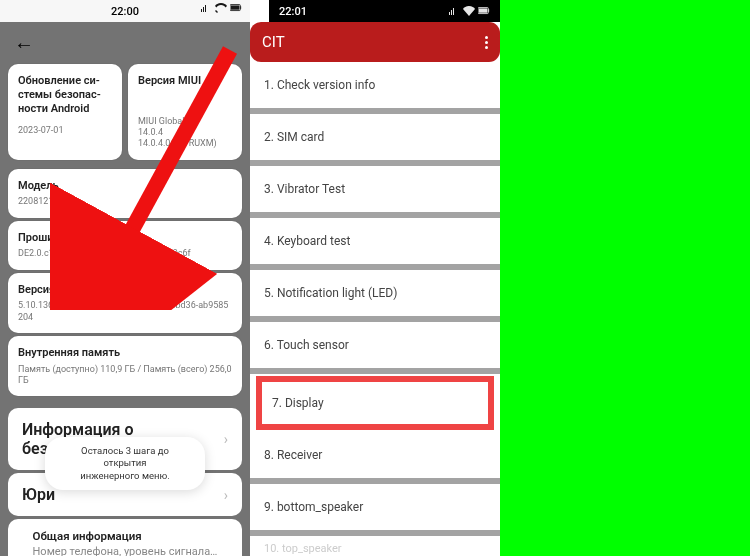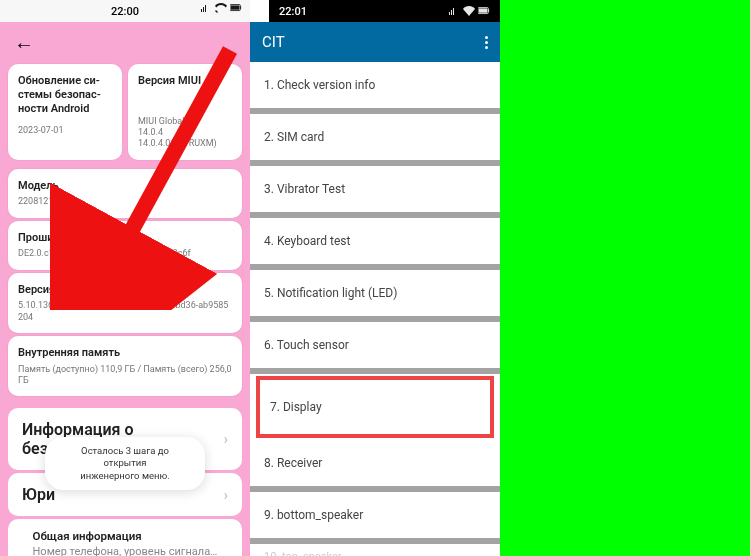--- a/index.html
+++ b/index.html
@@ -1,19 +1,19 @@
 <!DOCTYPE html>
 <html><head>
 <meta charset="utf-8">
 <style>
   * { box-sizing: border-box; margin: 0; padding: 0; }
   body { font-family: -apple-system, Roboto, Arial, sans-serif; background: #fff; width: 750px; height: 556px; overflow: hidden; }
   .container { display: flex; width: 750px; height: 556px; }
   .panel { height: 556px; position: relative; overflow: hidden; }
-  .panel-left { width: 250px; background: #f9a8d4; }
+  .panel-left { width: 250px; background: #737373; }
   .panel-mid { width: 250px; background: #fff; }
   .panel-right { width: 250px; background: #00ff00; }
 
   
   .statusbar { height: 22px; display: flex; align-items: center; justify-content: space-between; padding: 0 10px; font-size: 11px; font-weight: 500; }
   .statusbar-left { background: #f7f7f7; color: #000; justify-content: center; position: relative; }
   .statusbar-left .clock { position: absolute; left: 50%; transform: translateX(-50%); }
   .statusbar-left .icons { position: absolute; right: 8px; top: 3px; }
   .statusbar-mid { background: #000; color: #fff; margin-left: 19px; }
   .status-icons { display: flex; gap: 3px; align-items: center; font-size: 10px; opacity: .9; }
@@ -32,26 +32,26 @@
   .section-title { font-size: 16px; font-weight: 600; color: #222; }
   .chevron { color: #bbb; font-size: 14px; }
 
   
   .toast { position: absolute; left: 50%; transform: translateX(-50%); bottom: 66px; background: #fff; border-radius: 18px; box-shadow: 0 2px 12px rgba(0,0,0,.15); padding: 8px 14px; font-size: 9.5px; color: #333; text-align: center; line-height: 1.3; width: 160px; }
 
   
   .arrow-overlay { position: absolute; top: 40px; left: 50px; pointer-events: none; }
 
   
-  .titlebar { height: 40px; background: #0369a1; color: #fff; display: flex; align-items: center; justify-content: space-between; padding: 0 12px; font-size: 15px; }
+  .titlebar { height: 40px; background: #b91c1c; color: #fff; display: flex; align-items: center; justify-content: space-between; padding: 0 12px; font-size: 15px; border-radius: 11px; }
   .menu-dots { display: flex; flex-direction: column; gap: 2px; }
   .menu-dots span { width: 3px; height: 3px; background: #fff; border-radius: 50%; }
   .cit-list { }
   .cit-item { padding: 16px 14px; font-size: 12px; color: #444; border-bottom: 6px solid #a3a3a3; background: #fff; }
-  .cit-item.highlight { border: 4px solid #ef4444; margin: 2px 6px; padding: 20px 10px; }
+  .cit-item.highlight { border: 6px solid #ef4444; margin: 2px 6px; padding: 14px 10px; }
   .cit-item-last { font-size: 11px; color: #ccc; padding: 6px 14px; }
 
   
   .info-block { margin: 3px 8px; background:#fff; border-radius:10px; padding:10px 12px;flex-direction:column;}
   .info-title{font-size:11.5px;font-weight:600;color:#222;}
   .info-sub{font-size:11px;color:#888;margin-top:2px;}
 </style>
 </head>
 <body>
 

